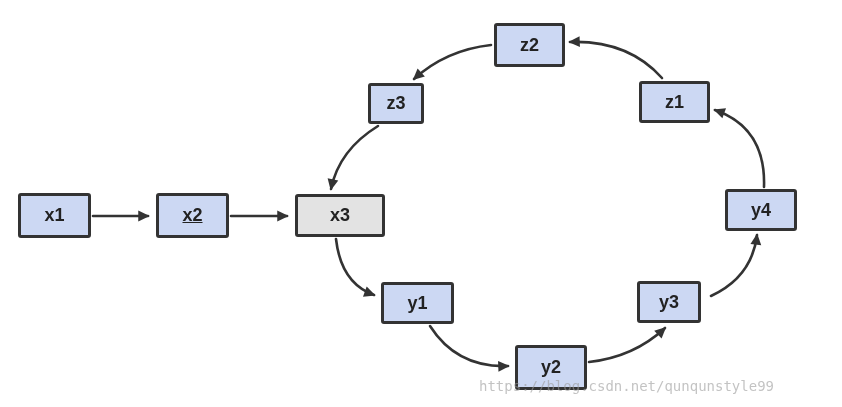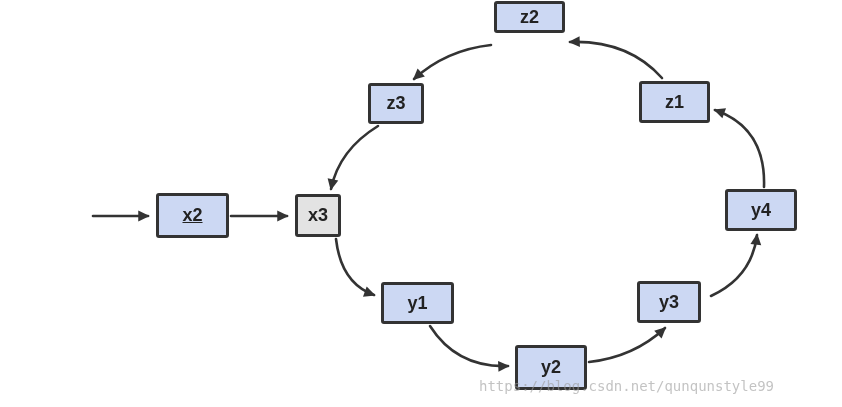--- a/index.html
+++ b/index.html
@@ -33,27 +33,27 @@
     align-items: center;
     justify-content: center;
     font-size: 18px;
     font-weight: 700;
     color: #222222;
     z-index: 2;
   }
   .node.gray { background: #e3e3e3; }
   .n-x1 { left: 18px;  top: 193px; width: 73px; height: 45px; }
   .n-x2 { left: 156px; top: 193px; width: 73px; height: 45px; text-decoration: underline; }
-  .n-x3 { left: 295px; top: 194px; width: 46px; height: 43px; }
+  .n-x3 { left: 295px; top: 194px; width: 90px; height: 43px; }
   .n-y1 { left: 381px; top: 282px; width: 73px; height: 42px; }
   .n-y2 { left: 515px; top: 345px; width: 72px; height: 45px; }
   .n-y3 { left: 637px; top: 281px; width: 64px; height: 42px; }
   .n-y4 { left: 725px; top: 189px; width: 72px; height: 42px; }
   .n-z1 { left: 639px; top: 81px;  width: 71px; height: 42px; }
-  .n-z2 { left: 494px; top: 1px;  width: 71px; height: 32px; }
+  .n-z2 { left: 494px; top: 23px;  width: 71px; height: 44px; }
   .n-z3 { left: 368px; top: 83px;  width: 56px; height: 41px; }
   .watermark {
     position: absolute;
     left: 479px;
     top: 378px;
     z-index: 5;
     font-family: "DejaVu Sans Mono", "Liberation Mono", monospace;
     font-size: 14px;
     color: rgba(155, 155, 155, 0.60);
     white-space: nowrap;
@@ -76,20 +76,23 @@
     <path class="edge" d="M 336 239 Q 341 283 374 295" marker-end="url(#arrow)"></path>
     <path class="edge" d="M 430 326 Q 457 368 508 366" marker-end="url(#arrow)"></path>
     <path class="edge" d="M 589 362 Q 634 357 665 328" marker-end="url(#arrow)"></path>
     <path class="edge" d="M 711 296 Q 752 277 757 235" marker-end="url(#arrow)"></path>
     <path class="edge" d="M 764 187 Q 766 128 715 110" marker-end="url(#arrow)"></path>
     <path class="edge" d="M 662 78 Q 628 40 570 42" marker-end="url(#arrow)"></path>
     <path class="edge" d="M 491 45 Q 446 50 414 79" marker-end="url(#arrow)"></path>
     <path class="edge" d="M 378 126 Q 339 150 331 189" marker-end="url(#arrow)"></path>
   </svg>
 
+  <div class="node n-x1">
+    <span>x1</span>
+  </div>
   <div class="node n-x2">
     <span>x2</span>
   </div>
   <div class="node gray n-x3">
     <span>x3</span>
   </div>
   <div class="node n-y1">
     <span>y1</span>
   </div>
   <div class="node n-y2">

